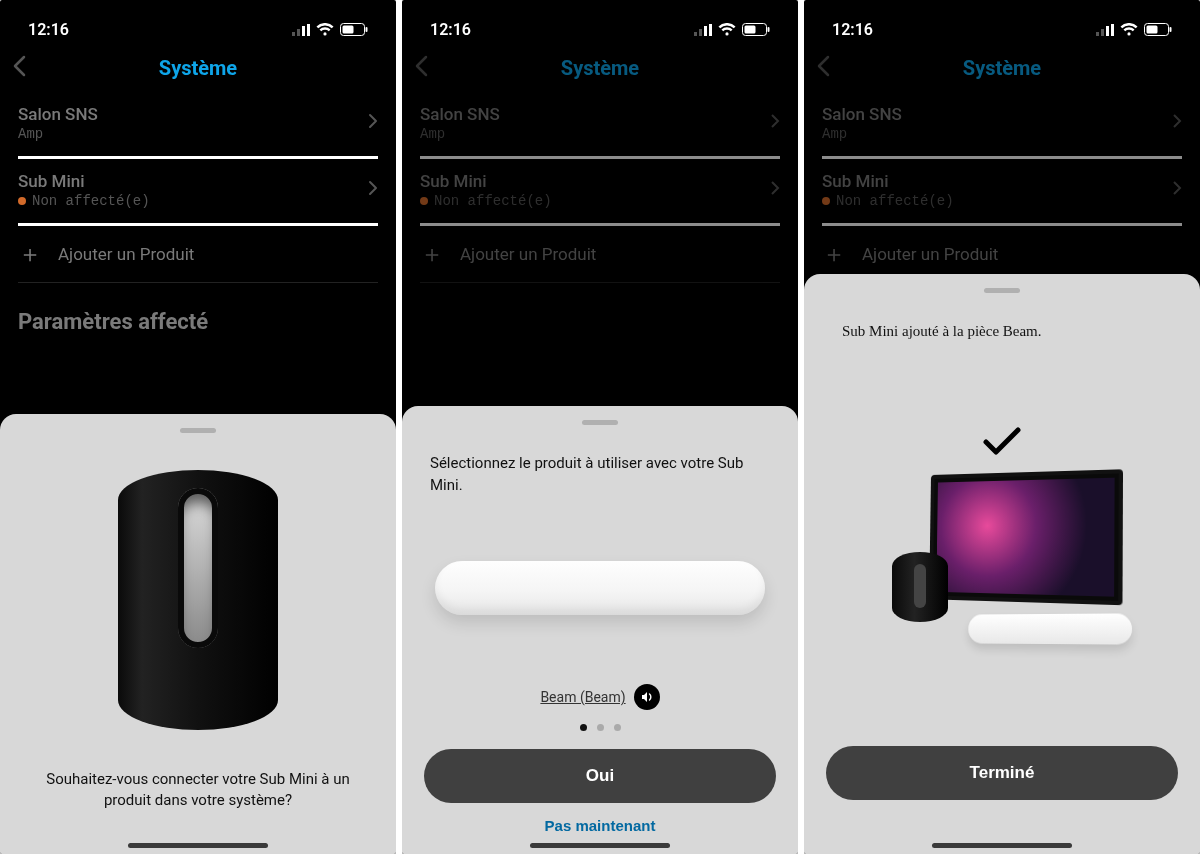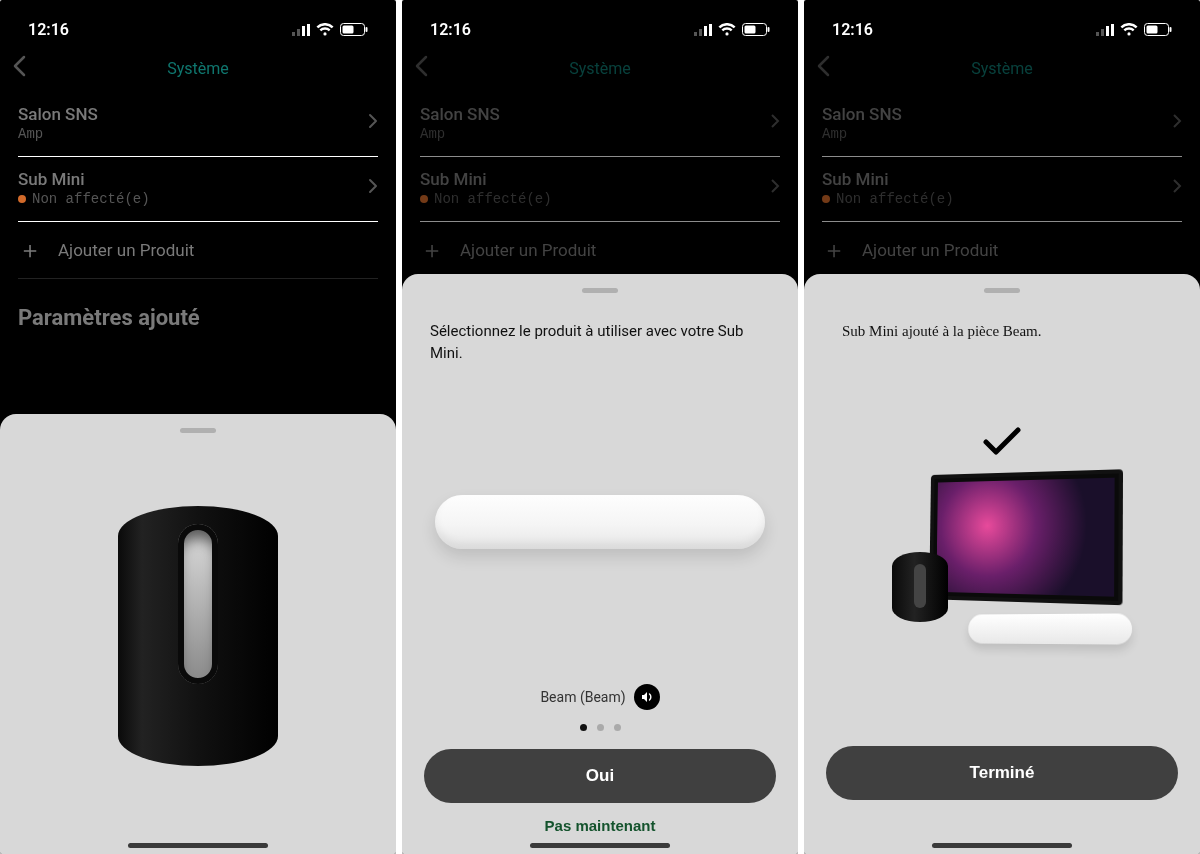--- a/index.html
+++ b/index.html
@@ -41,29 +41,29 @@
     position: relative;
     color: #555;
   }
   .nav-back {
     position: absolute;
     left: 12px;
     top: 50%;
     transform: translateY(-50%);
     color: #555;
   }
-  .nav-title { font-size: 16px; font-weight: 400; color:#0f766e; }
+  .nav-title { font-size: 20px; font-weight: 700; color:#0ea5e9; }
   
   .list { padding: 0 18px; }
   .row {
     display: flex;
     align-items: center;
     justify-content: space-between;
     padding: 12px 0 14px 0;
-    border-bottom: 1px solid #ffffff;
+    border-bottom: 3px solid #ffffff;
   }
   .row:last-of-type { border-bottom: none;}
   .row-left { display:flex; flex-direction:column; gap:2px;}
   .row-title { color:#7a7a7a; font-size:17px; font-weight:500;}
   .row-sub { color:#555; font-size:14px; display:flex; align-items:center; gap:6px;font-family:Liberation Mono, monospace;}
   .dot-orange { width:8px; height:8px; border-radius:50%; background:#d26a2a; display:inline-block;}
   .chevron { color:#555; }
   .add-row { display:flex; align-items:center; gap:16px; padding:16px 0; color:#7a7a7a; font-size:17px; border-bottom:1px solid #222;}
   .plus { font-size:24px; line-height:1; color:#7a7a7a; font-weight:300;}
   .section-title { color:#7a7a7a; font-size:22px; font-weight:700; padding:26px 0 10px 0;}
@@ -95,21 +95,21 @@
     border:none;
     border-radius:30px;
     height:54px;
     font-size:17px;
     font-weight:600;
     cursor:pointer;
   }
   .btn-secondary {
     background:none;
     border:none;
-    color:#14532d;
+    color:#0369a1;
     font-size:15px;
     font-weight:600;
     margin-top:14px;
     cursor:pointer;
   }
   .home-indicator {
     position:absolute;
     bottom:6px;
     left:50%;
     transform:translateX(-50%);
@@ -136,21 +136,21 @@
   
   .beam {
     width:330px; height:70px; position:relative;
   }
   .beam .bar {
     position:absolute; left:0; right:0; top:8px; bottom:8px;
     background:linear-gradient(180deg,#fefefe 0%, #f5f5f5 55%, #e6e6e6 100%);
     border-radius:30px;
     box-shadow: 0 8px 16px rgba(0,0,0,0.12), inset 0 -6px 8px rgba(0,0,0,0.06);
   }
-  .beam-label { display:flex; align-items:center; gap:8px; color:#333; font-size:14px; margin-top:4px; justify-content:center;}
+  .beam-label { display:flex; align-items:center; gap:8px; color:#333; font-size:14px; margin-top:4px; justify-content:center;text-decoration:underline;}
   .beam-label .sound {
     width:26px; height:26px; border-radius:50%; background:#000; display:flex; align-items:center; justify-content:center;
   }
   .pager { display:flex; gap:10px; justify-content:center; margin:14px 0 18px 0;}
   .pager span { width:7px; height:7px; border-radius:50%; background:#aaa;}
   .pager span.active { background:#111;}
   
   .setup {
     width:300px; height:240px; position:relative;
   }
@@ -249,32 +249,33 @@
             <path d="M2 2 L8 8 L2 14" stroke="#555" stroke-width="2" fill="none" stroke-linecap="round" stroke-linejoin="round"></path>
           </svg>
       </span>
     </div>
 
     <div class="add-row">
       <span class="plus">＋</span>
       <span>Ajouter un Produit</span>
     </div>
 
-    <div class="section-title">Paramètres ajouté</div>
+    <div class="section-title">Paramètres affecté</div>
 
   </div>
 
   <div class="sheet" style="height:440px;">
     <div class="grabber"></div>
     <div class="product-area" style="height:230px; margin-top:-8px;">
       <div class="submini">
         <div class="body"></div>
           <div class="slot"></div>
       </div>
     </div>
+    <div class="sheet-text center" style="margin:6px 20px 22px 20px;">Souhaitez-vous connecter votre Sub Mini à un produit dans votre système?</div>
   </div>
   <div class="home-indicator home-dark"></div>
 </div>
 
 <div class="phone">
   <div class="status-bar">
     <span>12:16</span>
     <div class="status-right">
       <span class="signal">
           <svg width="18" height="12" viewBox="0 0 18 12">
@@ -327,21 +328,21 @@
       <span class="chevron"><svg width="10" height="16" viewBox="0 0 10 16">
             <path d="M2 2 L8 8 L2 14" stroke="#555" stroke-width="2" fill="none"></path>
           </svg></span>
     </div>
     <div class="add-row">
       <span class="plus">＋</span>
       <span>Ajouter un Produit</span>
     </div>
   </div>
 
-  <div class="sheet" style="height:580px;">
+  <div class="sheet" style="height:448px;">
     <div class="grabber"></div>
     <div class="sheet-text" style="margin:16px 6px 0 6px;">Sélectionnez le produit à utiliser avec votre Sub Mini.</div>
     <div class="product-area" style="flex-direction:column; gap:18px;">
       <div class="beam">
           <div class="bar"></div>
         </div>
     </div>
     <div class="beam-label">
       <span>Beam (Beam)</span>
       <span class="sound">

